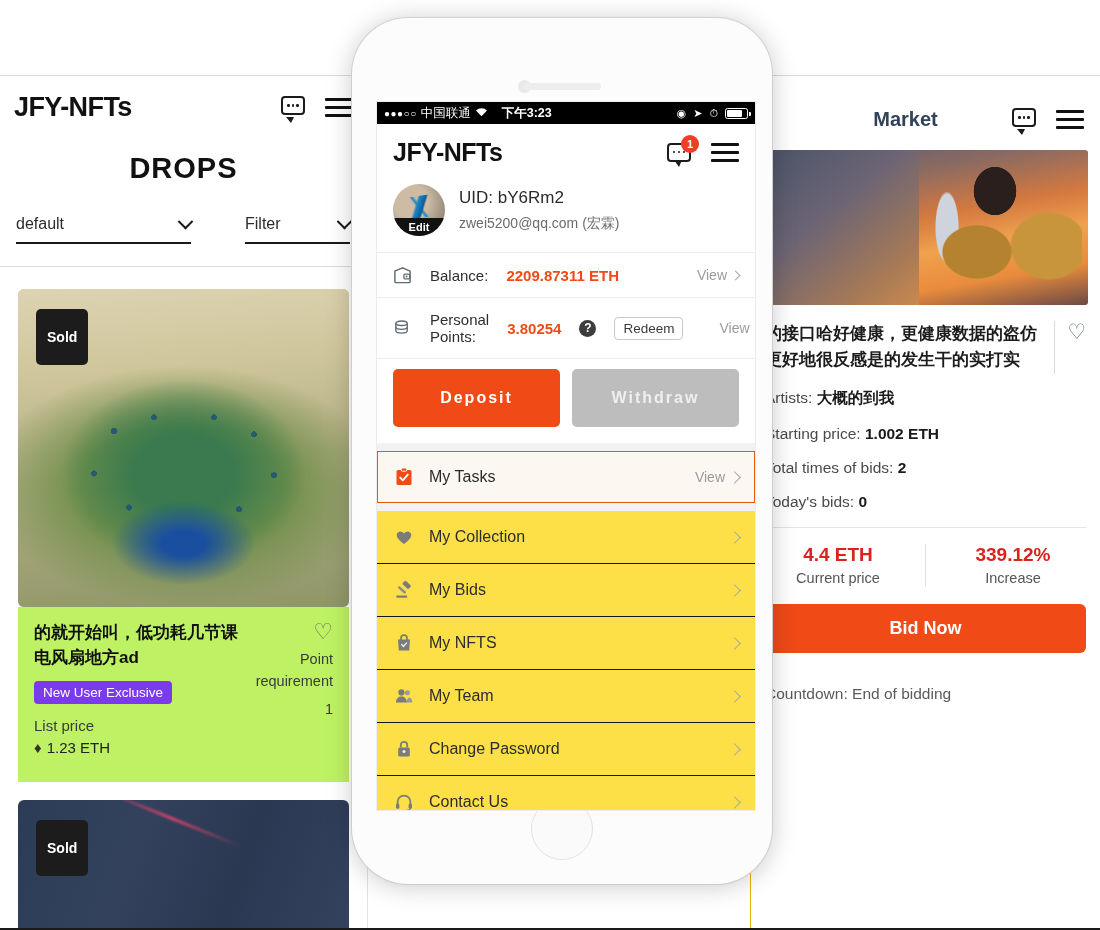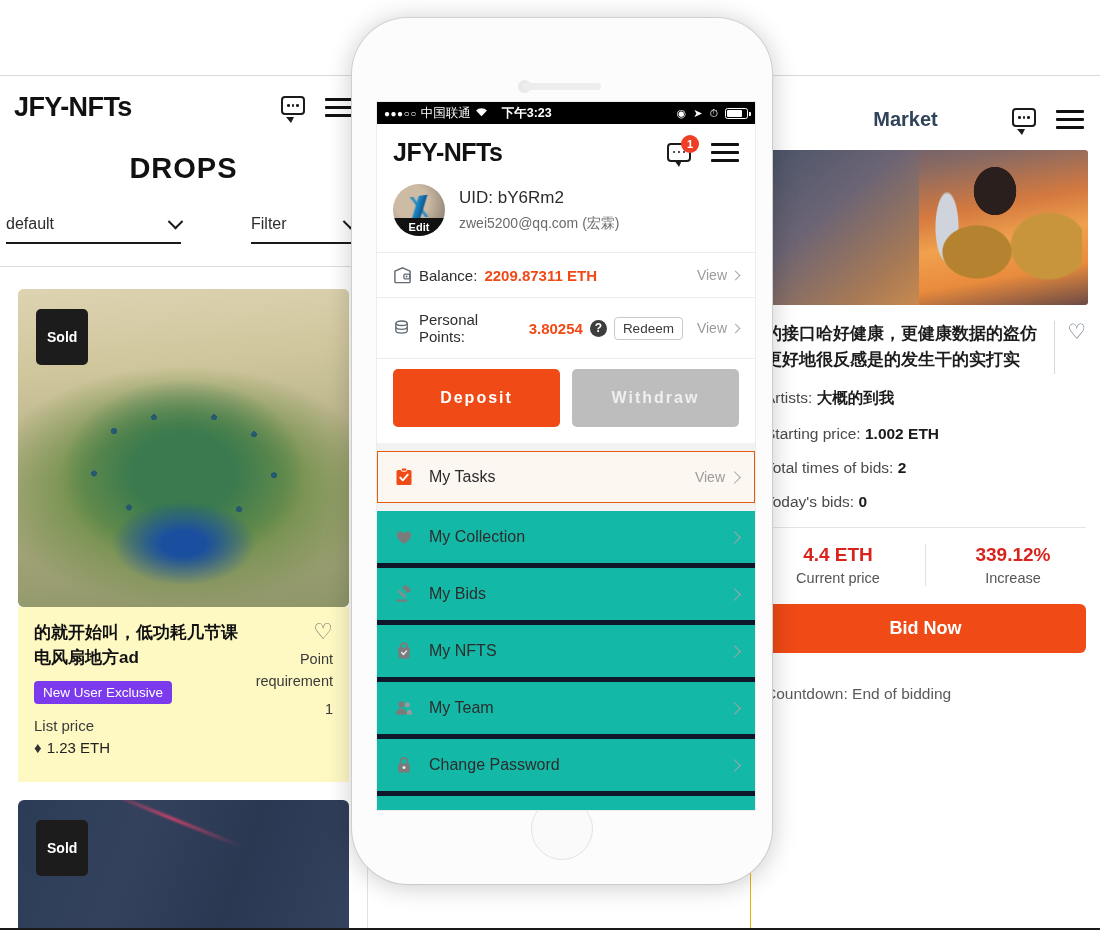--- a/index.html
+++ b/index.html
@@ -59,22 +59,22 @@
     border-top: 6px solid #1b1b1b;
   }
   .icon-burger { width: 28px; display:flex; flex-direction:column; gap:5px; }
   .icon-burger span { display:block; height: 3px; background:#111; border-radius:1px; }
 
   .drops-title {
     text-align: center; font-size: 29px; font-weight: bold;
     color: #111; letter-spacing: 1px; margin-top: 14px;
   }
   .filters {
-    display: flex; align-items: flex-end; margin-top: 30px; padding: 0 6px;
-    gap: 70px;
+    display: flex; align-items: flex-end; margin-top: 30px; padding: 0 16px;
+    gap: 54px;
   }
   .select-box {
     display:flex; align-items:center; justify-content:space-between;
     border-bottom: 2px solid #1a1a1a; padding-bottom: 9px; font-size: 16px;
     color: #2c2c2c; min-width: 175px;
   }
   .select-box.narrow { min-width: 105px; gap:22px; }
   .chev { display:inline-block; width:11px; height:11px;
     border-right: 2.6px solid #1a1a1a; border-bottom: 2.6px solid #1a1a1a;
     transform: rotate(45deg) translate(-2px,-2px); }
@@ -107,21 +107,21 @@
       radial-gradient(circle 5px at 28% 75%, #1b4f7a 0 60%, transparent 62%),
       radial-gradient(circle 5px at 72% 76%, #1b4f7a 0 60%, transparent 62%);
     opacity: .8;
   }
   .badge-sold {
     position:absolute; left: 18px; top: 20px; z-index: 4;
     background: #1c1c1c; color:#fff; font-size: 14px; font-weight: 600;
     padding: 20px 11px; border-radius: 5px;
   }
   .card-body {
-    background: #fef9c3; padding: 14px 16px 26px 16px;
+    background: #bef264; padding: 14px 16px 26px 16px;
     display: flex; gap: 10px;
   }
   .card-left { flex: 1; min-width: 0; }
   .card-title {
     font-size: 17px; font-weight: bold; color: #111; line-height: 1.45;
     margin-bottom: 11px;
   }
   .tag-exclusive {
     display:inline-block; background:#7c3aed; color:#fff; font-size: 13.5px;
     padding: 4px 9px; border-radius: 4px; margin-bottom: 13px;
@@ -290,21 +290,21 @@
   .avatar-edit {
     position:absolute; left:0; right:0; bottom:0; height: 18px; background:#111;
     color:#fff; font-size: 11px; font-weight: bold; text-align:center; line-height:18px;
   }
   .prof-info { min-width: 0; }
   .prof-uid { font-size: 17px; color:#2b2b2b; margin-bottom: 7px; }
   .prof-mail { font-size: 14px; color:#6b6b6b; }
 
   .row-line { border-top: 1px solid #ededed; }
   .bal-row {
-    display:flex; align-items:center; padding: 13px 16px; gap: 7px; font-size: 15px; color:#2e2e2e;
+    display:flex; align-items:center; padding: 13px 16px; gap: 18px; font-size: 15px; color:#2e2e2e;
   }
   .bal-val { color:#f04a16; font-weight: bold; }
   .row-sp { flex:1; }
   .view-link { font-size: 14px; color:#9b9b9b; display:flex; align-items:center; gap:5px; }
   .chev-r { display:inline-block; width:7px; height:7px;
     border-top: 1.6px solid #a6a6a6; border-right: 1.6px solid #a6a6a6;
     transform: rotate(45deg); }
   .chev-r.big { width:9px; height:9px; border-width:1.8px; }
 
   .ico-wallet, .ico-coins {
@@ -329,22 +329,22 @@
   }
   .btn-withdraw {
     flex:1; background:#bdbdbd; color:#efefef; border:none; border-radius:5px;
     padding: 20px 0; font-size: 16px; font-weight:bold; letter-spacing: 2px;
     cursor:pointer; font-family:"Liberation Sans",sans-serif;
   }
 
   .menu-block { border-top: 8px solid #f2f2f2; }
   .menu-item {
     display:flex; align-items:center; gap: 14px; padding: 15px 16px;
-    font-size: 16px; color:#2c2c2c; cursor:pointer; background:#14b8a6;
-    border-bottom: 5px solid #0f172a;
+    font-size: 16px; color:#2c2c2c; cursor:pointer; background:#fde047;
+    border-bottom: 1px solid #0f172a;
   }
   .menu-item.highlight {
     background: #fdf7f2; border: 1.8px solid #e8590c; border-bottom-color:#e8590c;
     margin: 0; padding: 14px 15px;
   }
   .menu-item .mlabel { flex:1; }
   .mi-icon { width: 22px; height: 22px; flex-shrink:0; display:flex; align-items:center; justify-content:center; }
   .menu-gap { height: 8px; background:#f2f2f2; }
 </style>
 </head>

